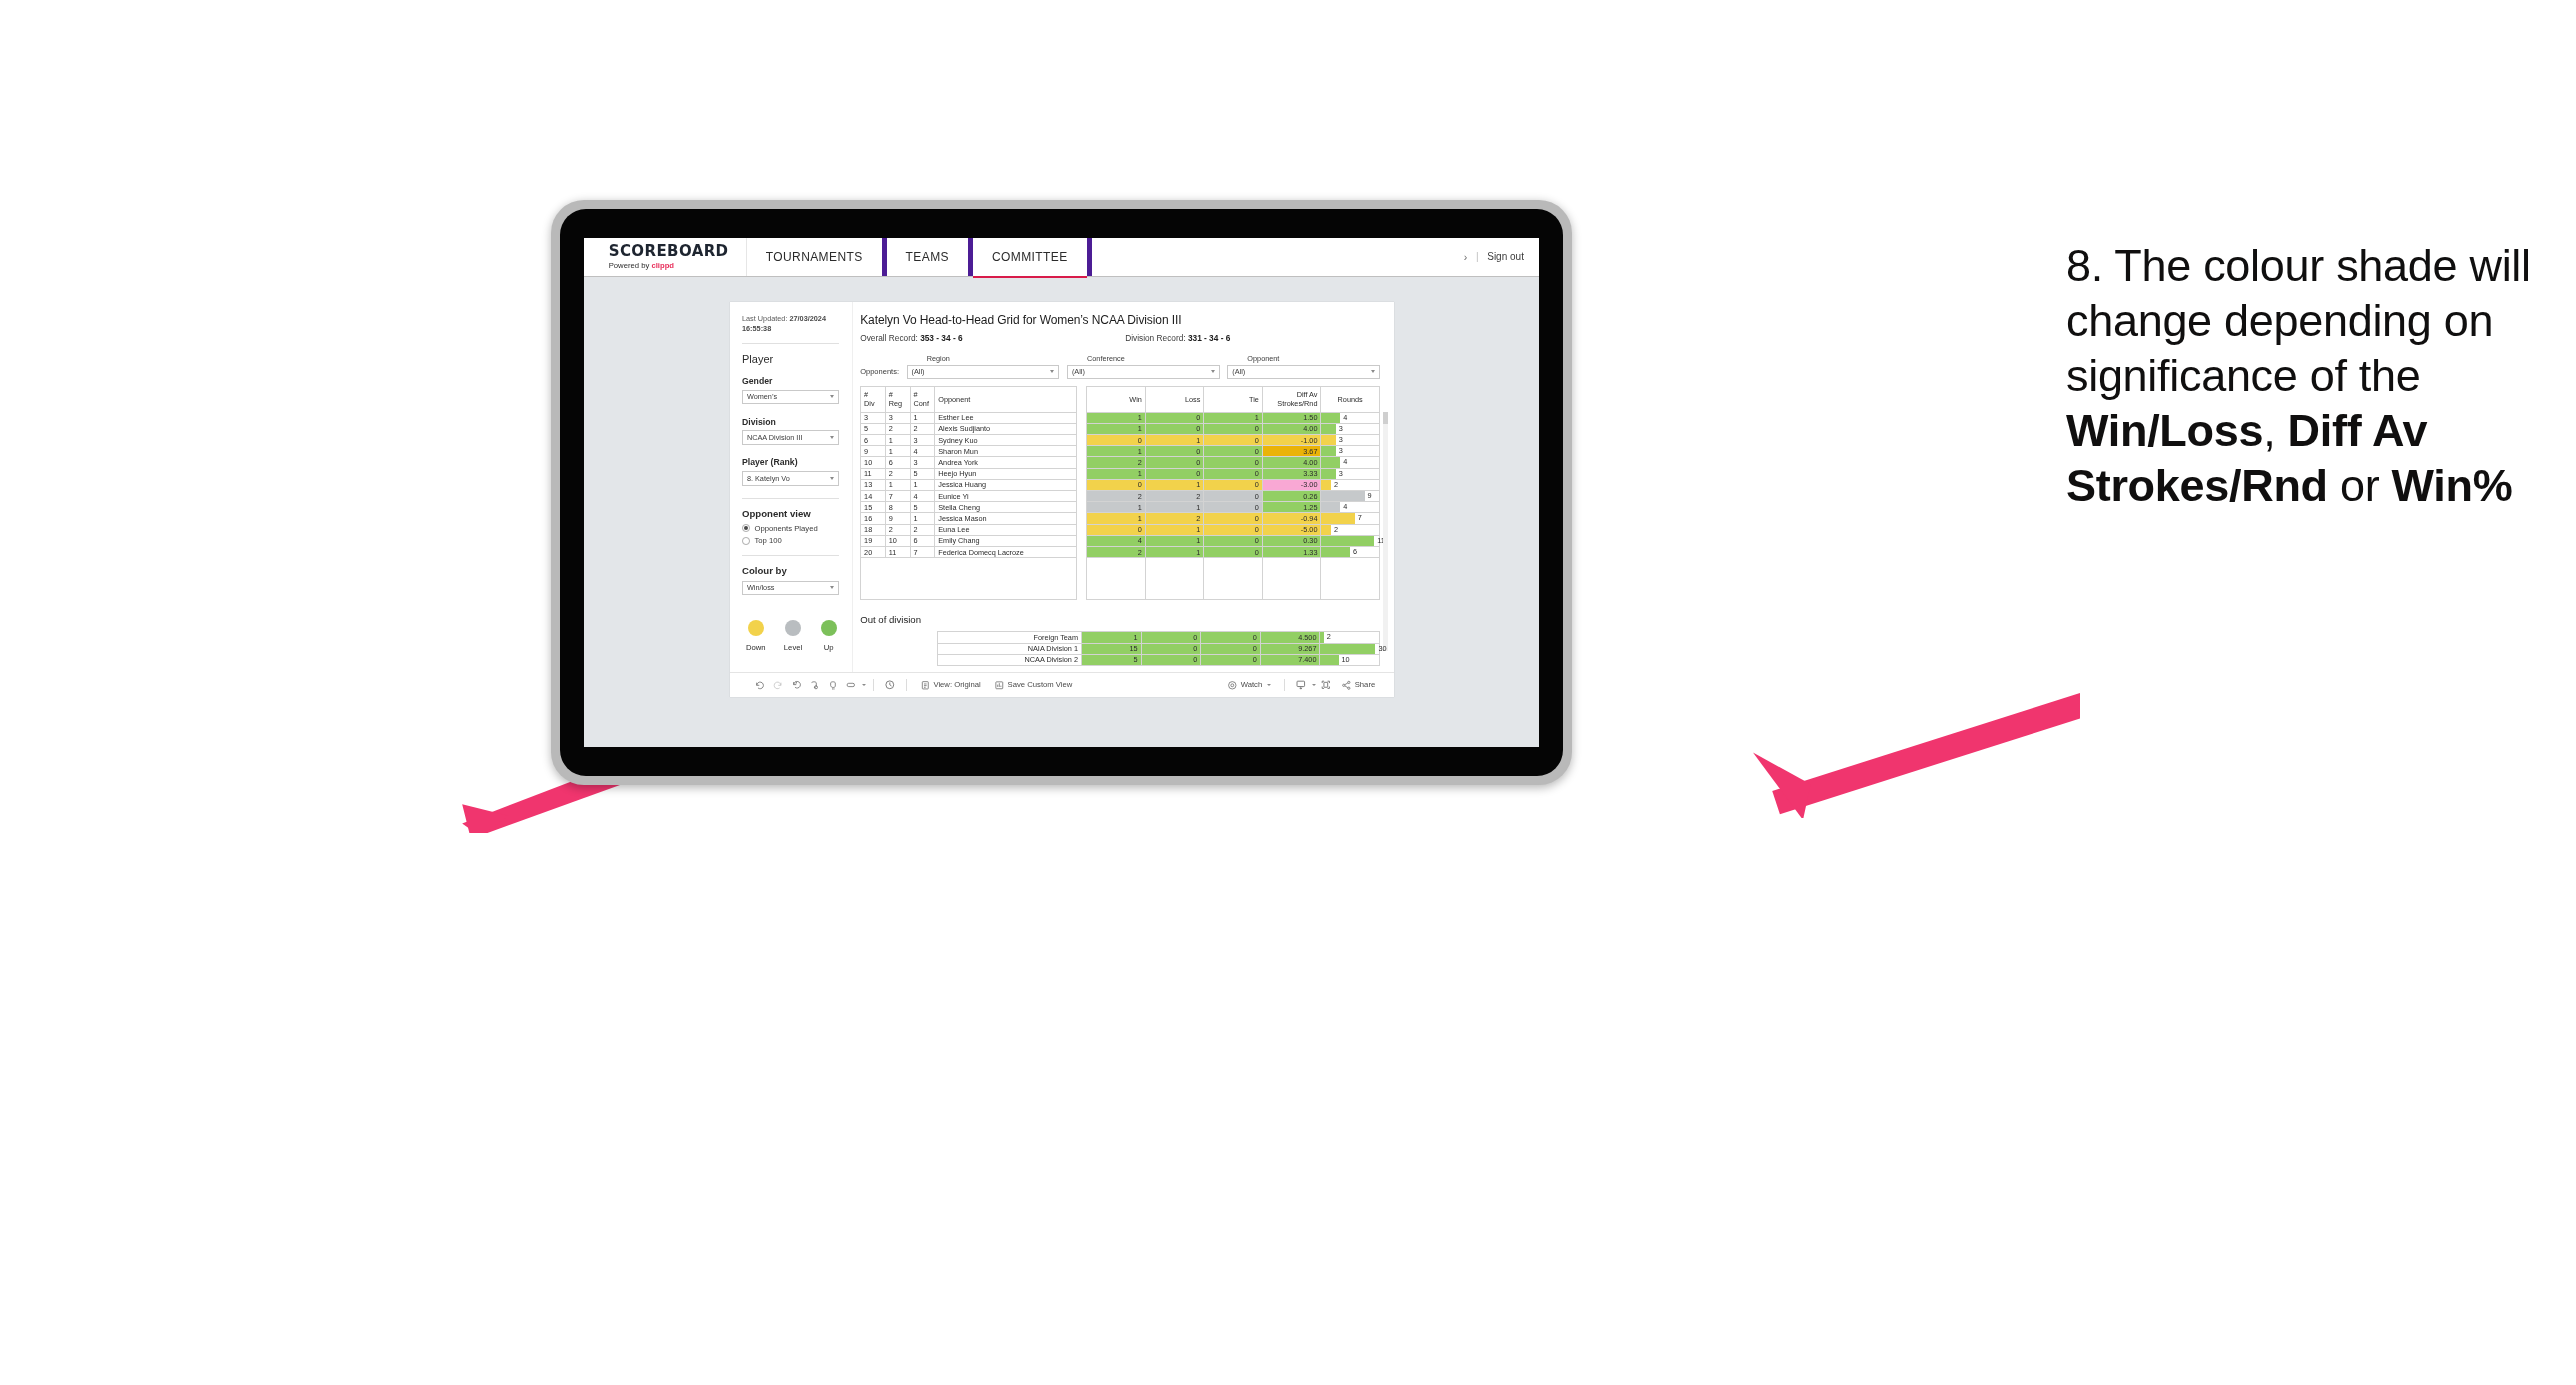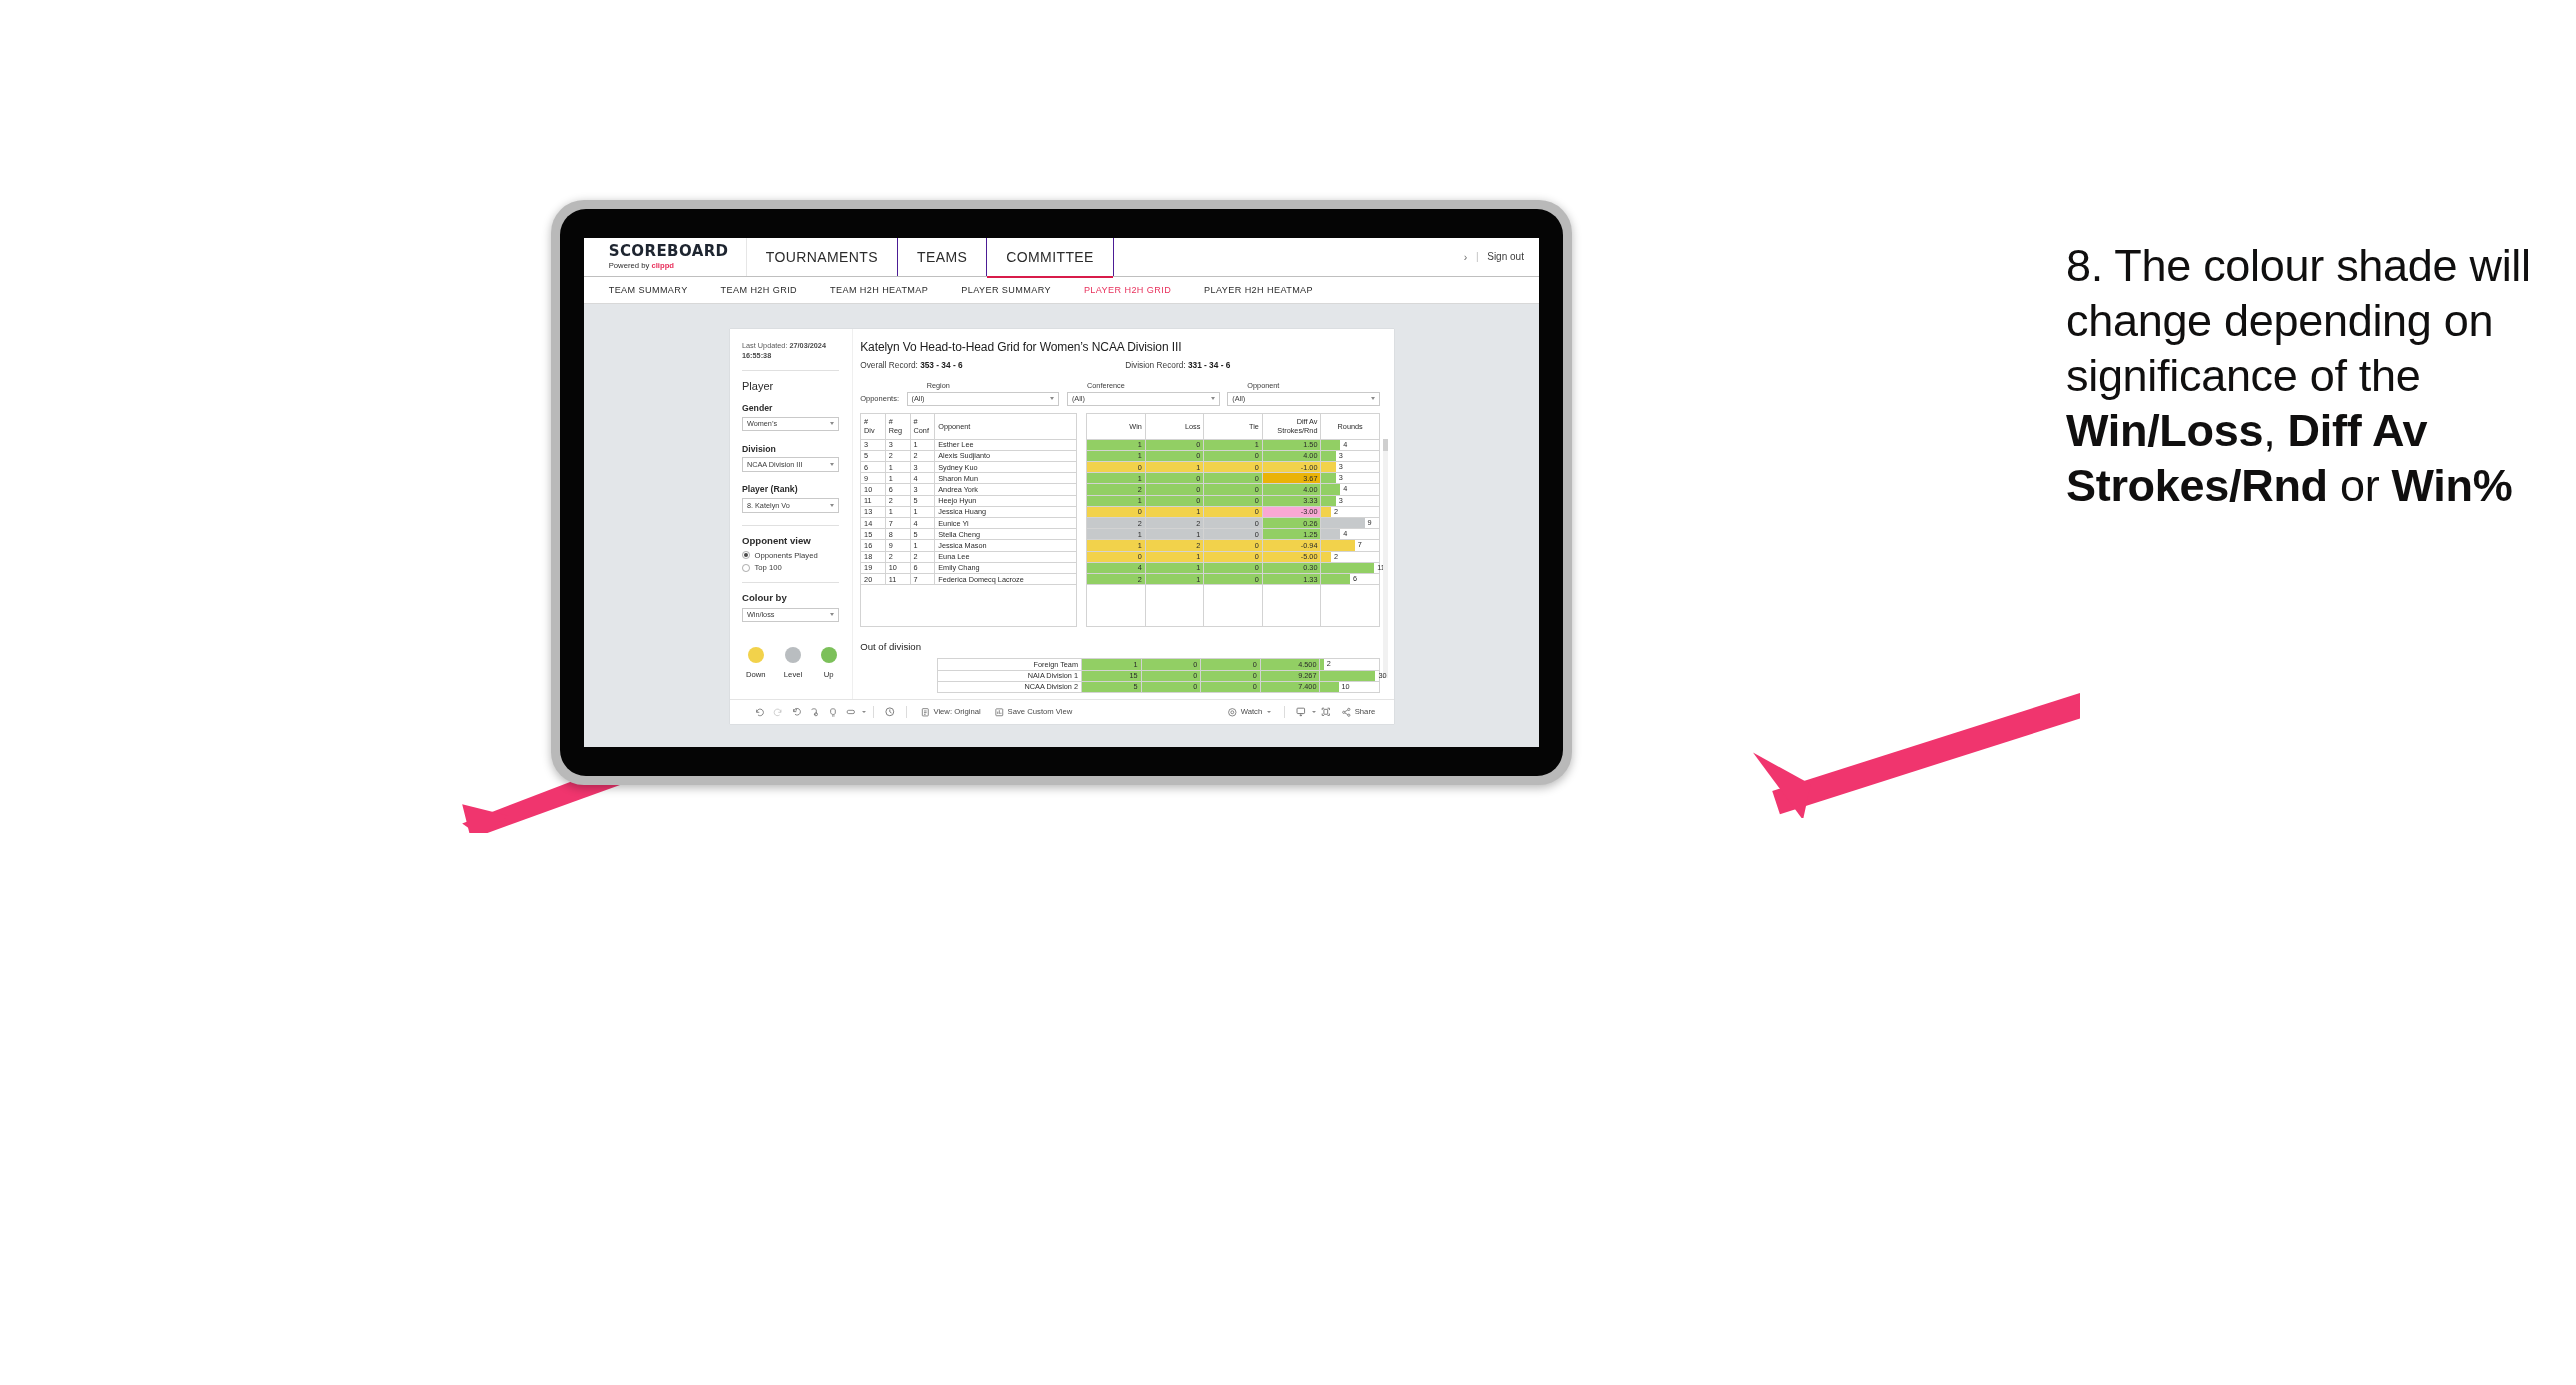--- a/index.html
+++ b/index.html
@@ -66,22 +66,22 @@
     font-family: "DejaVu Sans", sans-serif;
     font-weight: 700; font-size: 15px; letter-spacing: 0.4px;
     color: #1e2530; line-height: 1;
   }
   .brand-sub { font-size: 7.7px; color:#2b2b2b; margin-top:2.9px; line-height:1; }
   .brand-sub .clippd { color:#e8315c; font-weight:700; }
 
   .nav-main { display:flex; align-items:stretch; }
   .nav-item {
     display:flex; align-items:center; padding: 0 19px;
-    font-size: 14px; letter-spacing:0.4px; color:#2b2b2b;
-    border-right: 1px solid #4c1d95; position:relative; white-space:nowrap;
+    font-size: 12px; letter-spacing:0.4px; color:#2b2b2b;
+    border-right: 5px solid #4c1d95; position:relative; white-space:nowrap;
   }
   .nav-item.active::after {
     content:""; position:absolute; left:0; right:0; bottom:-1.9px; height:1.9px;
     background:#d81b4a;
   }
   .header-right {
     margin-left:auto; display:flex; align-items:center; gap:8.7px;
     padding-right: 15.4px; font-size: 10px; color:#3a3a3a;
   }
   .header-right .sep { color:#bdbdbd; }
@@ -235,28 +235,20 @@
             <div class="nav-item">TEAMS</div>
             <div class="nav-item active">COMMITTEE</div>
           </div>
           <div class="header-right">
             <span class="chev">›</span>
             <span class="sep">|</span>
             <span>Sign out</span>
           </div>
         </div>
 
-        <div class="subnav">
-          <div class="subnav-item">TEAM SUMMARY</div>
-          <div class="subnav-item">TEAM H2H GRID</div>
-          <div class="subnav-item">TEAM H2H HEATMAP</div>
-          <div class="subnav-item">PLAYER SUMMARY</div>
-          <div class="subnav-item active">PLAYER H2H GRID</div>
-          <div class="subnav-item">PLAYER H2H HEATMAP</div>
-        </div>
 
         <div class="workspace">
           <div class="viz">
             <div class="viz-body">
 
               <div class="sidebar">
                 <div class="last-updated">
                   <span class="lbl">Last Updated: </span><span>27/03/2024 16:55:38</span>
                 </div>
                 <div class="divider"></div>

